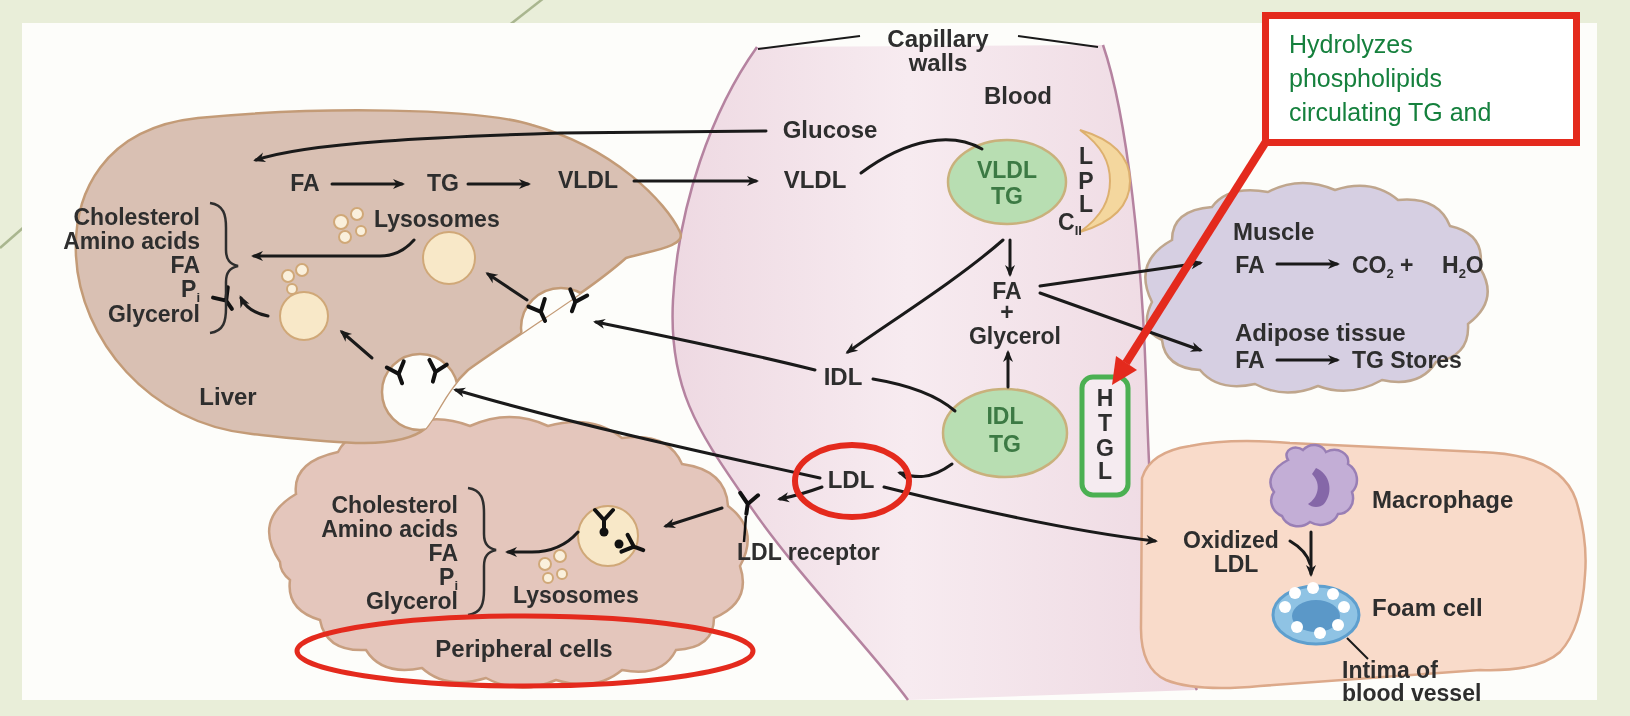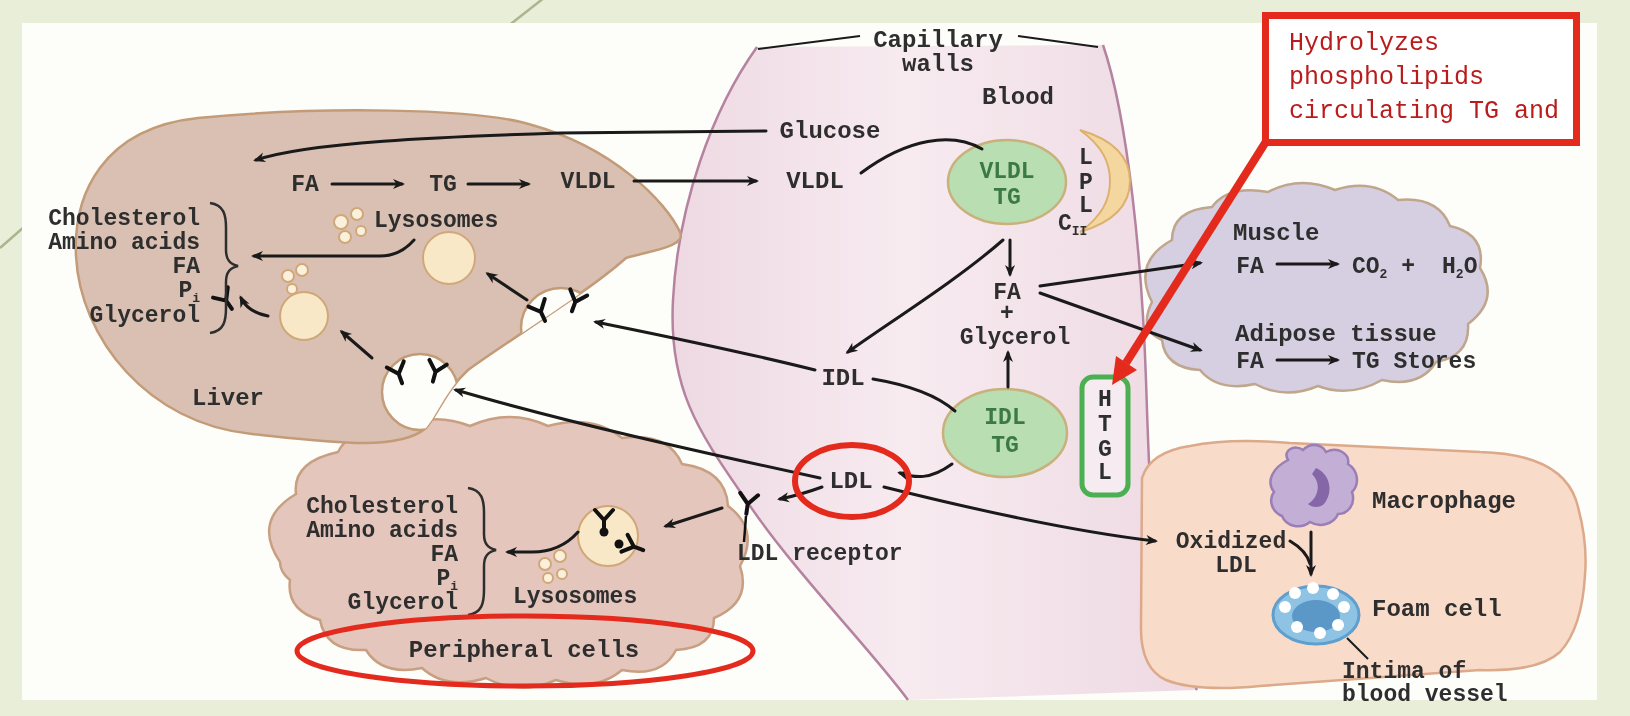--- a/index.html
+++ b/index.html
@@ -1,30 +1,30 @@
 <!DOCTYPE html>
 <html><head>
 <meta charset="utf-8">
 <style>
   html,body{margin:0;padding:0;background:#e9eed9;}
   #stage{position:relative;width:1630px;height:716px;overflow:hidden;
-         font-family:Liberation Mono, monospace;}
+         font-family:Liberation Sans, sans-serif;}
   #stage svg{position:absolute;left:0;top:0;}
   text{fill:#2e2e2e;}
   .hdr{font-size:24px;font-weight:700;}
   .lbl{font-size:23px;font-weight:700;}
   .big{font-size:24px;font-weight:700;}
   .sub{font-size:13px;font-weight:700;}
   .greentxt{fill:#3c7a44;}
   .arrow{stroke:#1a1a1a;stroke-width:3;fill:none;stroke-linecap:round;}
   .thin{stroke:#1a1a1a;stroke-width:2;fill:none;}
   .wall{stroke:#b583a0;stroke-width:2.5;fill:none;}
   #callout{position:absolute;left:1262px;top:12px;width:318px;height:134px;
            box-sizing:border-box;border:7px solid #e42a1d;background:#ffffff;
-           padding:8px 6px 0 20px;font-size:25px;line-height:34px;color:#b91c1c;}
+           padding:8px 6px 0 20px;font-size:25px;line-height:34px;color:#15803d;}
   #callout span{display:block;}
 </style>
 </head>
 <body>
 
 <div id="stage">
 <svg width="1630" height="716" viewBox="0 0 1630 716">
   <defs>
     <marker id="ah" markerUnits="userSpaceOnUse" markerWidth="16" markerHeight="16" refX="10" refY="6" orient="auto">
       <path d="M1,1 L13,6 L1,11 L4.5,6 Z" fill="#1a1a1a"></path>

